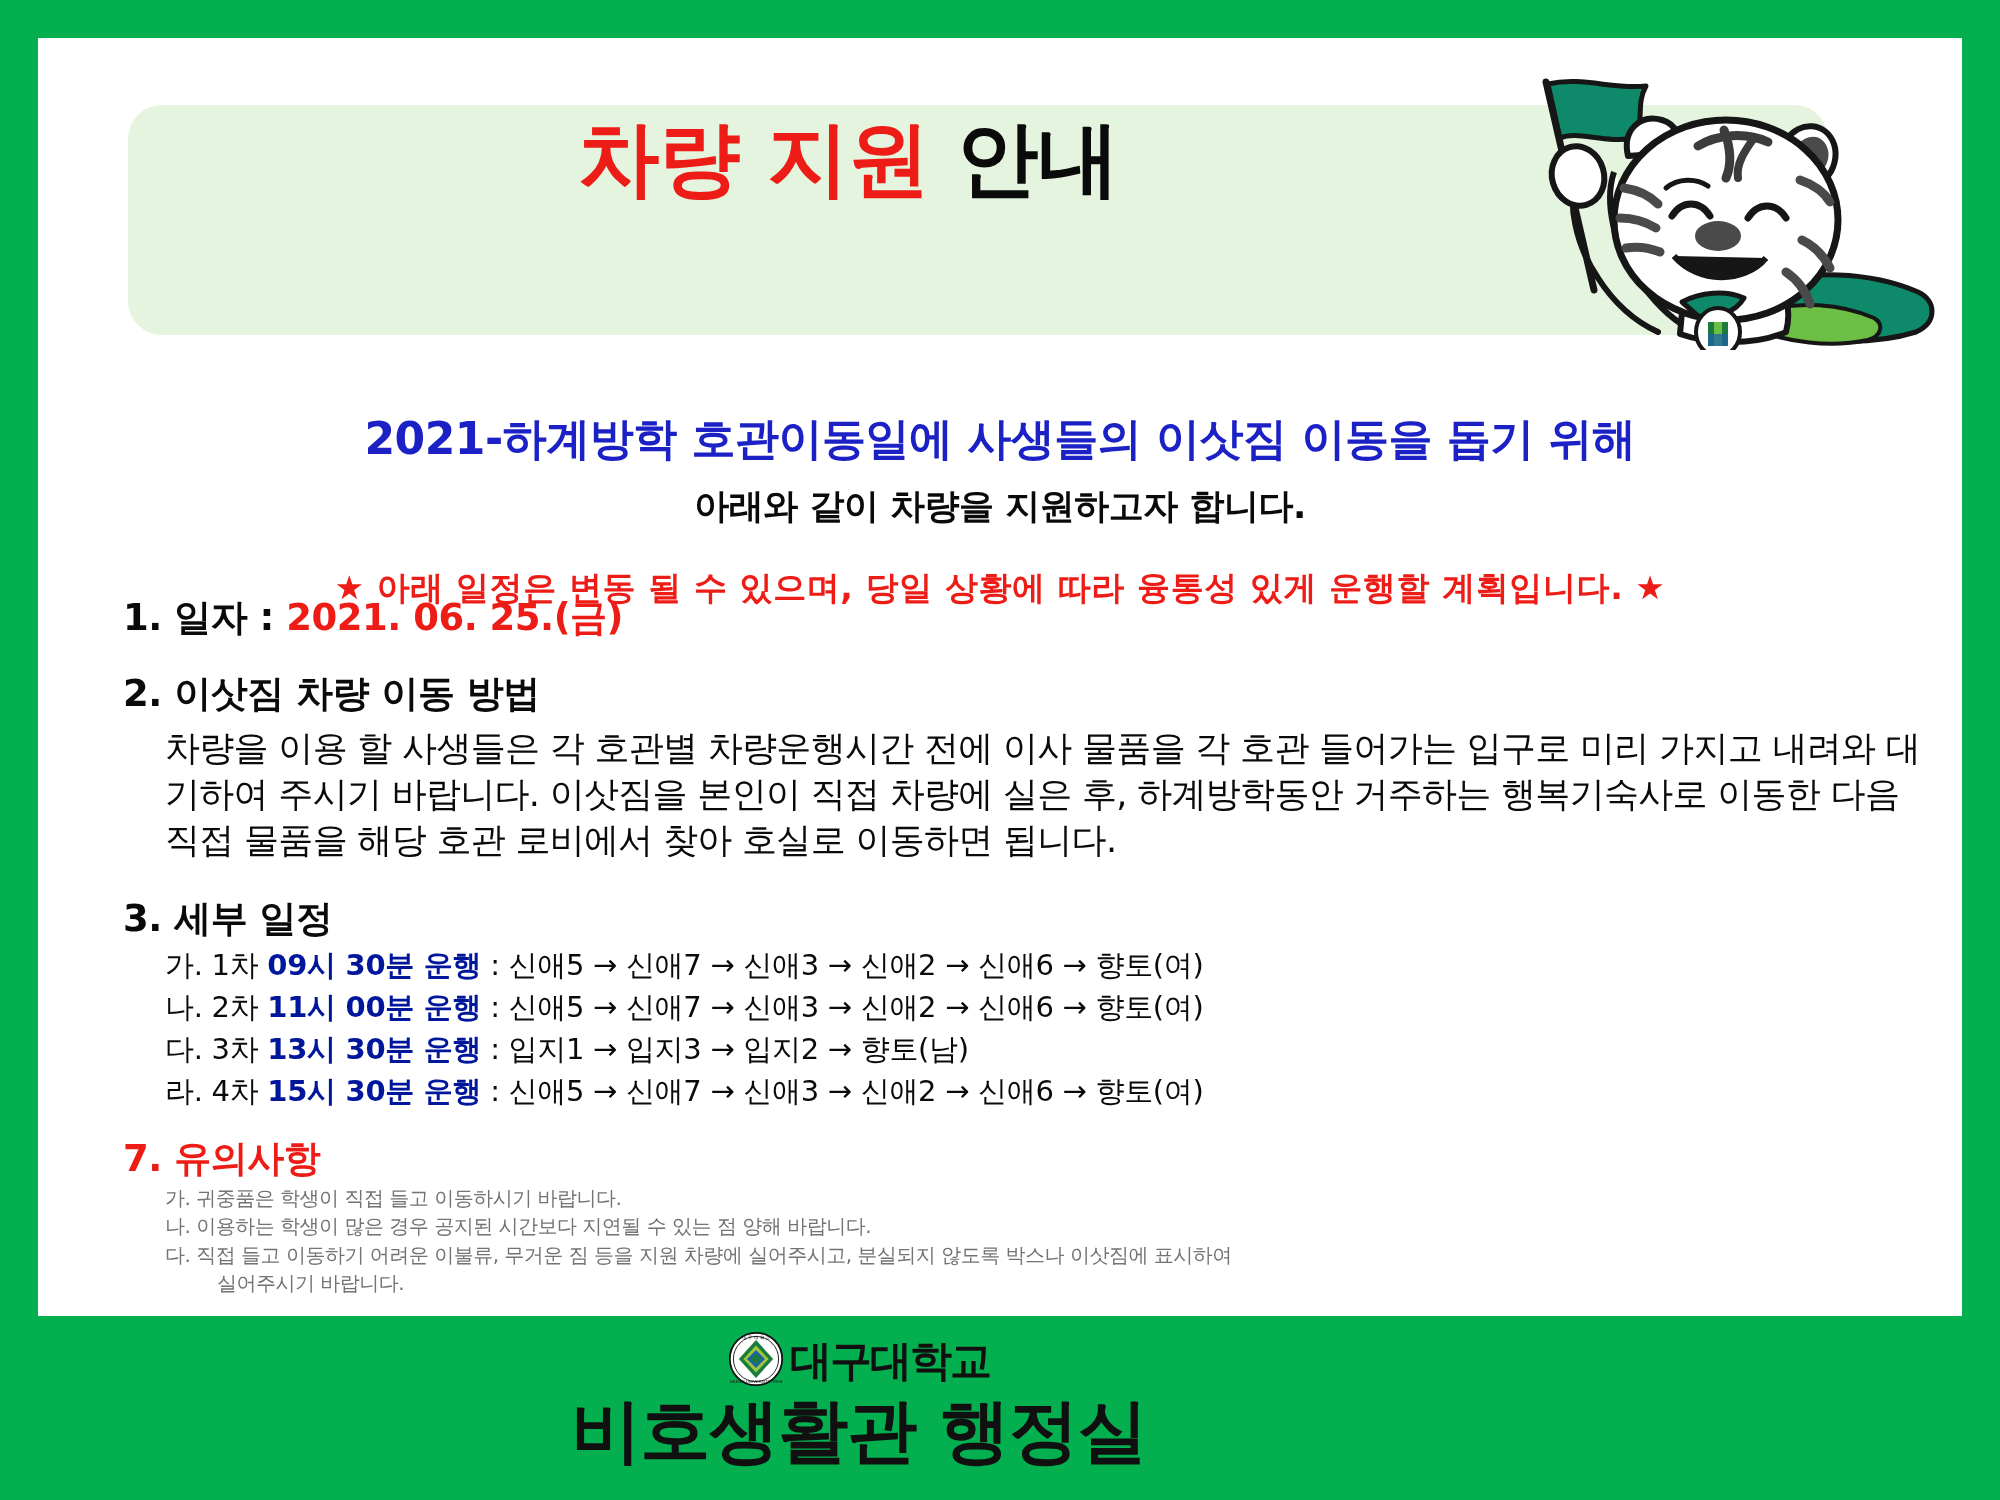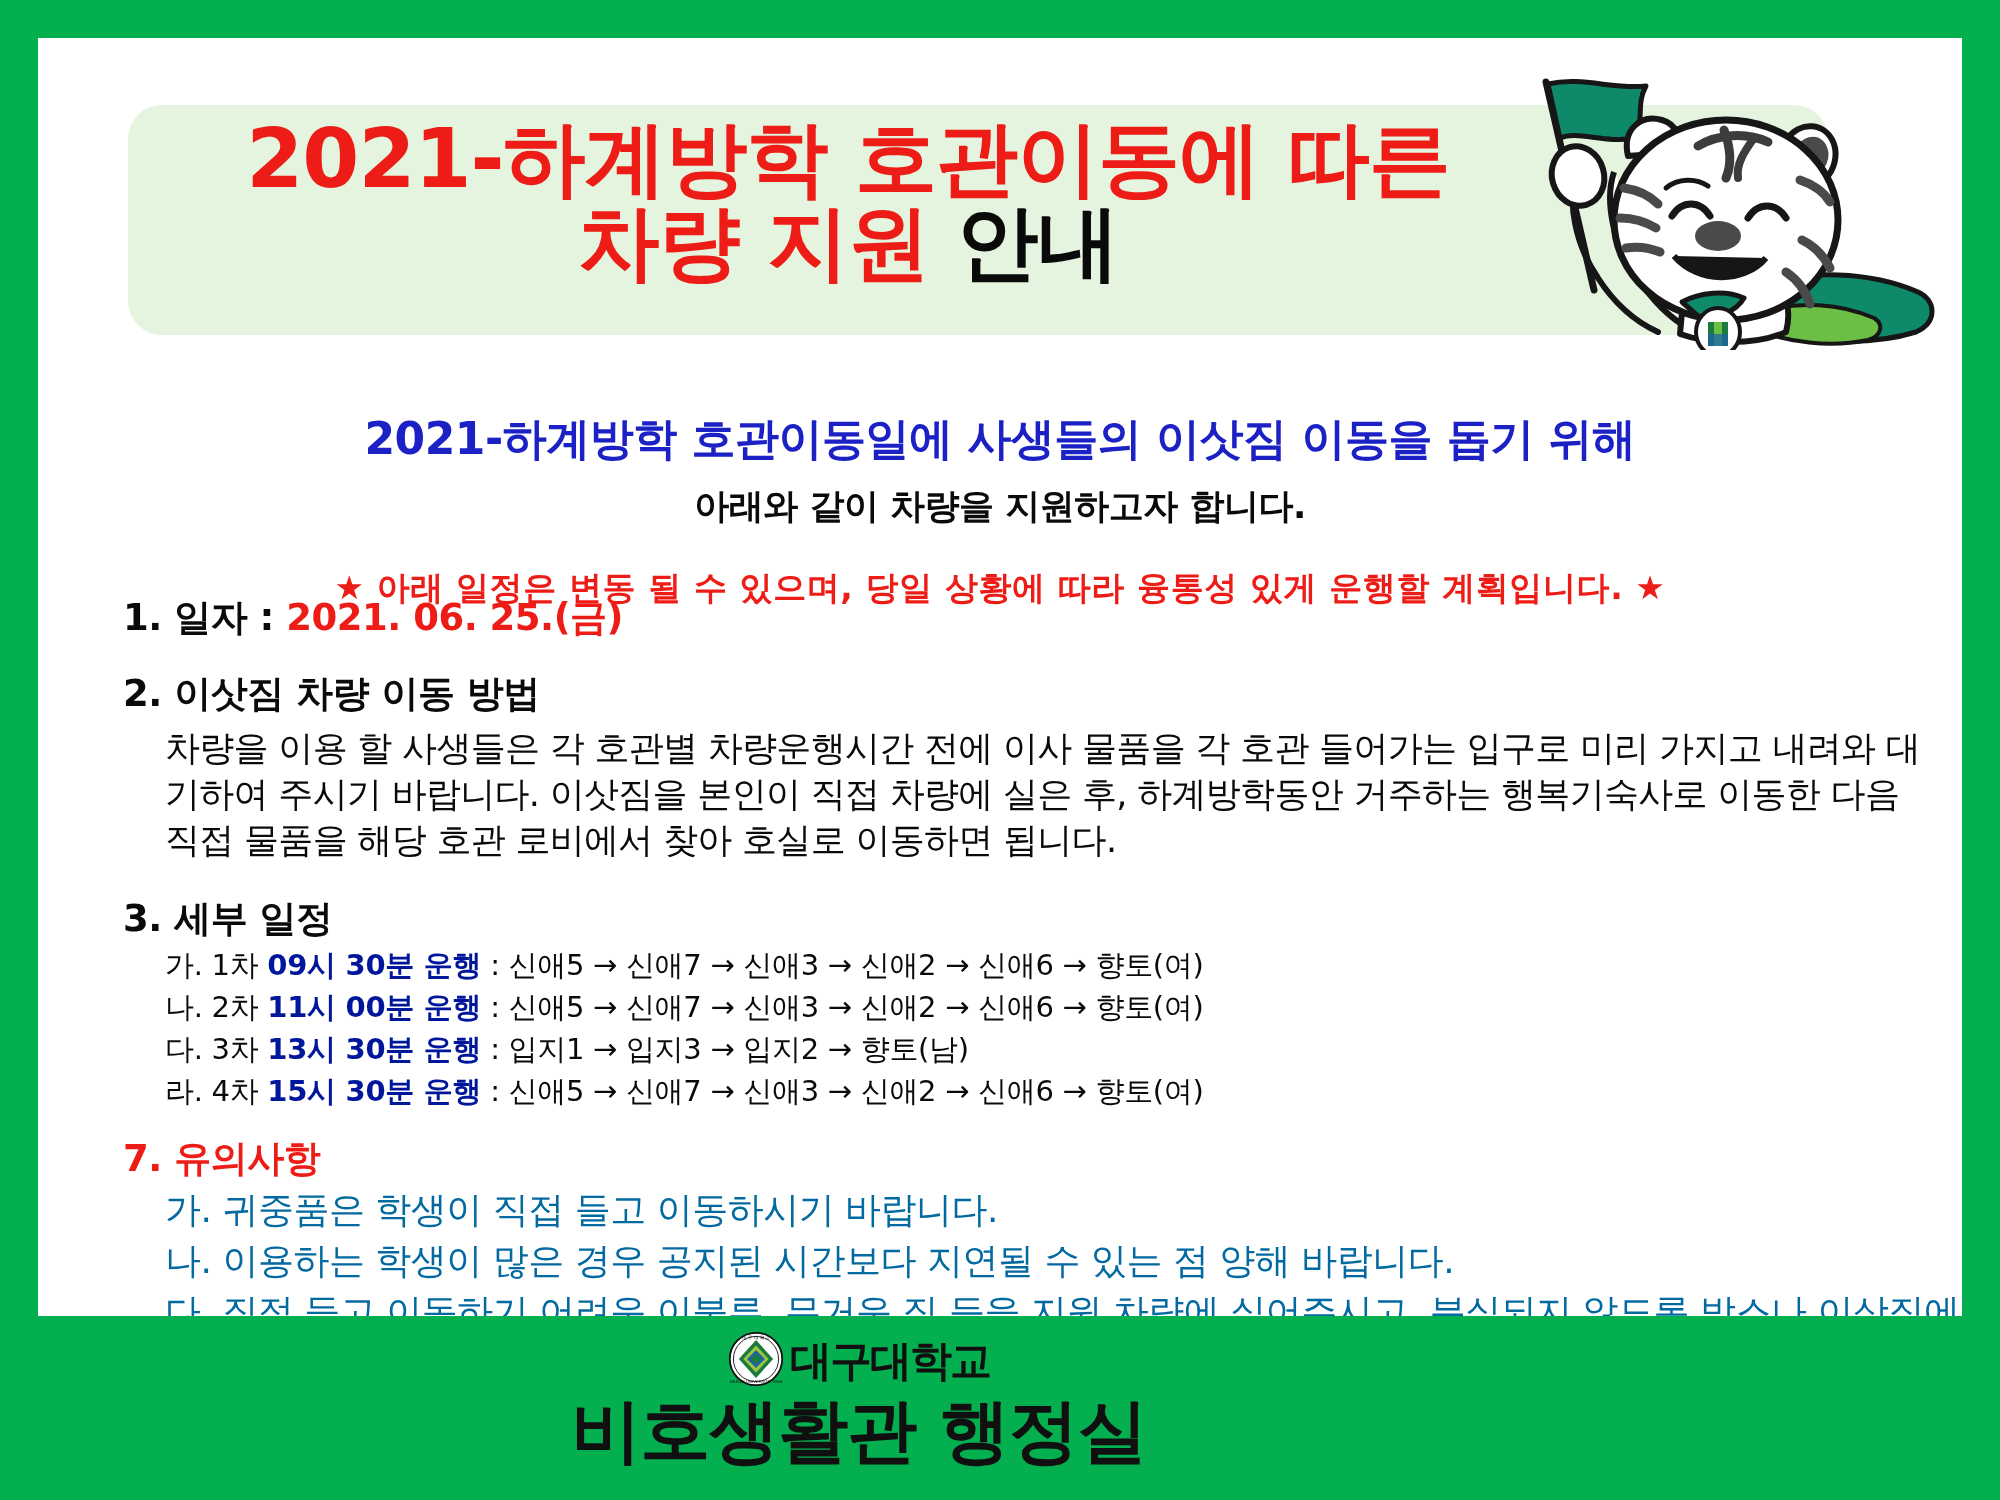--- a/index.html
+++ b/index.html
@@ -135,22 +135,22 @@
     line-height: 1.45;
     letter-spacing: -0.3px;
     white-space: nowrap;
   }
   .sched-time {
     color: #00169B;
     font-weight: bold;
   }
 
   .note-line {
-    font-size: 36px;
-    color: #0369a1;
+    font-size: 20px;
+    color: #737373;
     line-height: 1.42;
     letter-spacing: -0.5px;
   }
   .note-line .cont {
     display: block;
     margin-left: 52px;
   }
 
   .gap-1 { margin-top: 30px; }
   .gap-2 { margin-top: 26px; }
@@ -192,23 +192,20 @@
 </style>
 </head>
 <body>
 
 <div id="poster">
 
   <div id="white-panel">
 
     <div id="header-band">
       <div id="header-title">
-        <div>
-          <span class="t-red">2021-하계방학 호관이동에 따른</span>
-        </div>
         <div>
           <span class="t-red">차량 지원</span>
           <span class="t-black">안내</span>
         </div>
       </div>
     </div>
 
     <div id="mascot">
       <svg viewBox="0 0 470 290" width="470" height="290" xmlns="http://www.w3.org/2000/svg">
 

